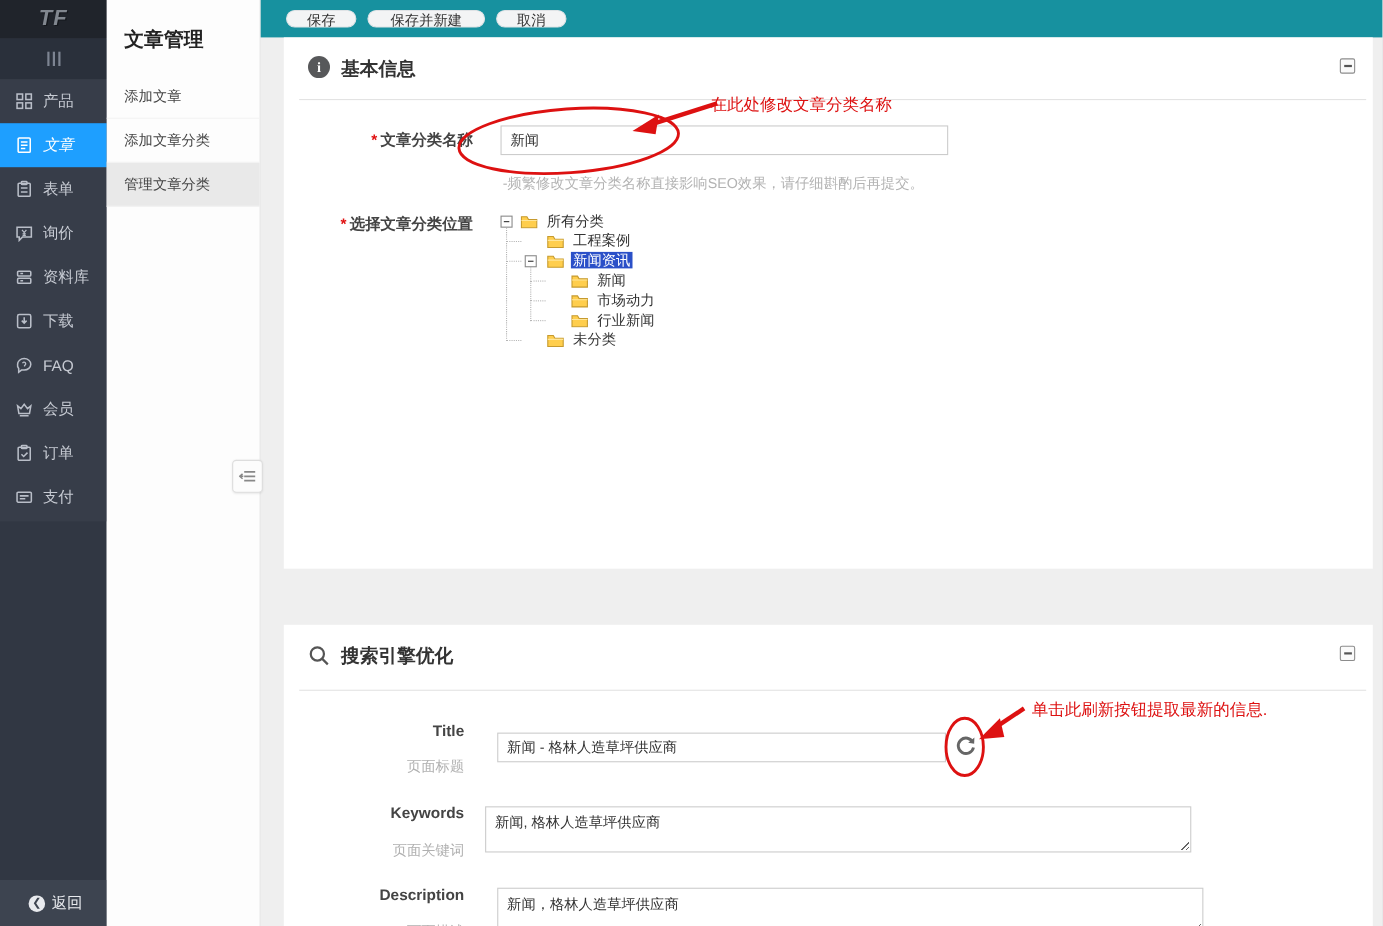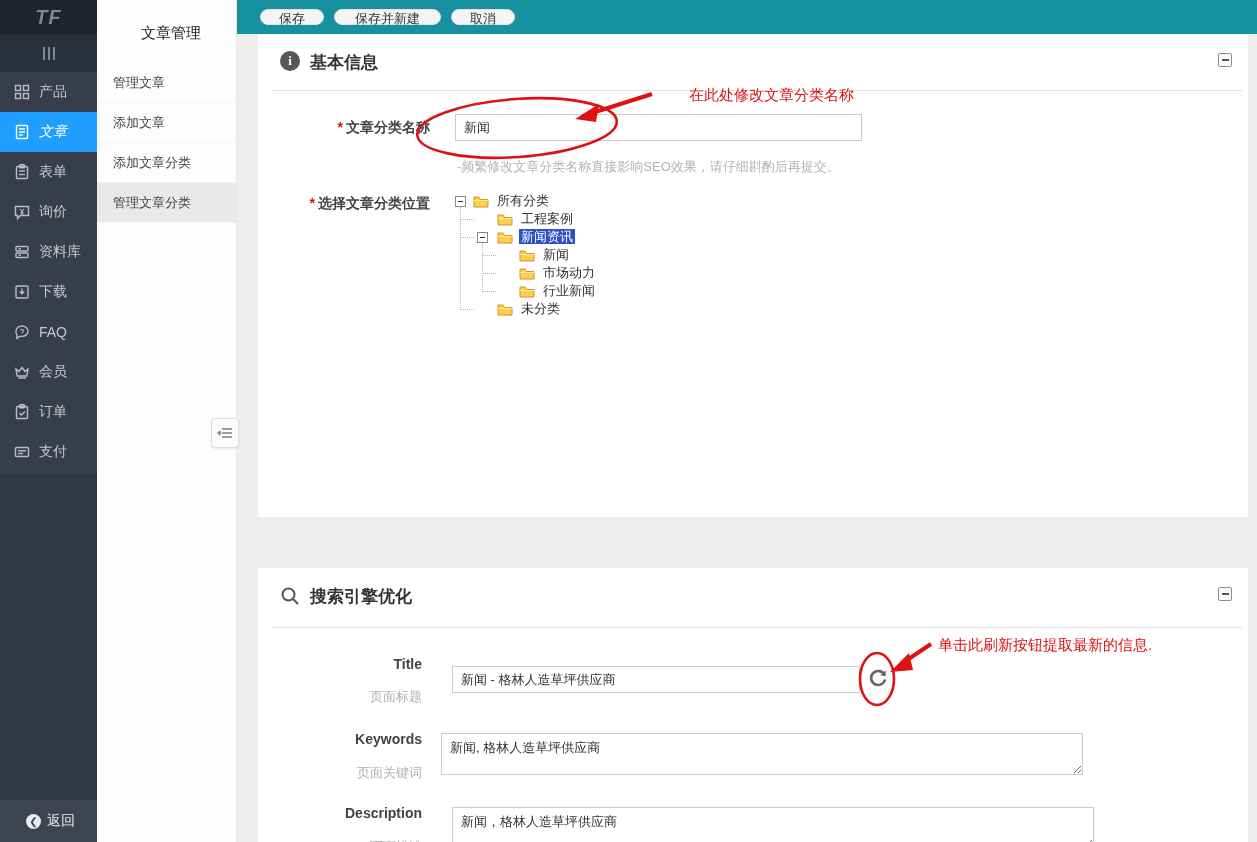--- a/index.html
+++ b/index.html
@@ -18,21 +18,21 @@
   .nav-item { height:40px; display:flex; align-items:center; padding-left:13px; color:#c6cad2; font-size:14px; cursor:pointer; }
   .nav-item .ic { width:17px; height:17px; margin-right:9px; display:flex; align-items:center; justify-content:center; }
   .nav-item svg { stroke:#b9bec8; }
   .nav-item.sel { background:#1e9fff; color:#ffffff;font-style:italic; }
   .nav-item.sel svg { stroke:#ffffff; }
   .back-bar { position:absolute; left:0; bottom:0; width:97px; height:42px; background:#3d4450; display:flex; align-items:center; padding-left:26px; color:#e8eaee; font-size:14px; cursor:pointer; }
   .back-circle { width:15px; height:15px; border-radius:50%; background:#e8eaee; color:#3d4450; font-size:10px; font-weight:bold; display:flex; align-items:center; justify-content:center; margin-right:6px; }
 
   
   .submenu { position:absolute; left:97px; top:0; width:140px; height:842px; background:#fdfdfd; border-right:1px solid #e4e4e4; }
-  .submenu-title { padding:24px 0 20px 16px; font-size:15px; font-weight:normal; color:#222;margin-left:28px; }
+  .submenu-title { padding:24px 0 20px 16px; font-size:18px; font-weight:bold; color:#222; }
   .submenu-item { height:40px; line-height:40px; padding-left:16px; font-size:13px; color:#444; border-bottom:1px solid #f3f3f3; cursor:pointer; }
   .submenu-item:first-of-type { border-top:1px solid #f3f3f3; }
   .submenu-item.sel { background:#e9e9e9; }
 
   .toggle-btn { position:absolute; left:211px; top:418px; width:28px; height:30px; background:#fcfcfc; border:1px solid #ddd; border-radius:4px; box-shadow:0 1px 2px rgba(0,0,0,.08); display:flex; align-items:center; justify-content:center; cursor:pointer; }
 
   
   .topbar { position:absolute; left:237px; top:0; width:1020px; height:34px; background:#17919f; display:flex; align-items:center; padding-left:23px; }
   .tb-btn { height:16px; margin-right:10px; padding:0 18px; background:#f3f4f5; border:1px solid #dfe3e6; border-radius:12px; font-size:13px; color:#333; font-family:inherit; cursor:pointer; }
   .tb-btn.wide { padding:0 20px; }
@@ -191,21 +191,20 @@
       </div>
     </div>
     <div class="back-bar">
       <span class="back-circle">❮</span>
       <span>返回</span>
     </div>
   </div>
 
   <div class="submenu">
     <div class="submenu-title">文章管理</div>
-    <div class="submenu-item">管理文章</div>
     <div class="submenu-item">添加文章</div>
     <div class="submenu-item">添加文章分类</div>
     <div class="submenu-item sel">管理文章分类</div>
   </div>
 
   <div class="toggle-btn">
     <svg width="16" height="14" viewBox="0 0 16 14">
         <g stroke="#888" stroke-width="1.6" fill="none">
           <line x1="5" y1="3" x2="15" y2="3"></line>
           <line x1="5" y1="7" x2="15" y2="7"></line>
@@ -325,21 +324,21 @@
 
     <div class="flabel" style="left:0; top:163px; width:164px;">Keywords</div>
     <div class="fsublabel" style="left:0; top:196px; width:164px;padding-left:48px;">页面关键词</div>
     <textarea class="txt-area" style="left: 183px; top: 165px; width: 642px; height: 42px;">新闻, 格林人造草坪供应商</textarea>
 
     <div class="flabel" style="left:0; top:237px; width:164px;">Description</div>
     <div class="fsublabel" style="left:0; top:270px; width:164px;">页面描述</div>
     <textarea class="txt-area" style="left: 194px; top: 239px; width: 642px; height: 42px;">新闻，格林人造草坪供应商</textarea>
   </div>
 
-  <div class="anno-text" style="left:646px; top:86px;margin-left:43px;">在此处修改文章分类名称</div>
+  <div class="anno-text" style="left:646px; top:86px;">在此处修改文章分类名称</div>
   <div class="anno-text" style="left:938px; top:636px;">单击此刷新按钮提取最新的信息.</div>
 
   <svg class="anno-svg" width="1257" height="842" viewBox="0 0 1257 842">
 
     <ellipse cx="517" cy="128" rx="100" ry="29" fill="none" stroke="#dd1111" stroke-width="2.6" transform="rotate(-4 517 128)"></ellipse>
 
     <line x1="652" y1="94" x2="592" y2="113" stroke="#dd1111" stroke-width="4"></line>
     <polygon points="575,119 599,104 596,122" fill="#dd1111"></polygon>
 
     <ellipse cx="877" cy="679" rx="17" ry="26" fill="none" stroke="#dd1111" stroke-width="2.6"></ellipse>

